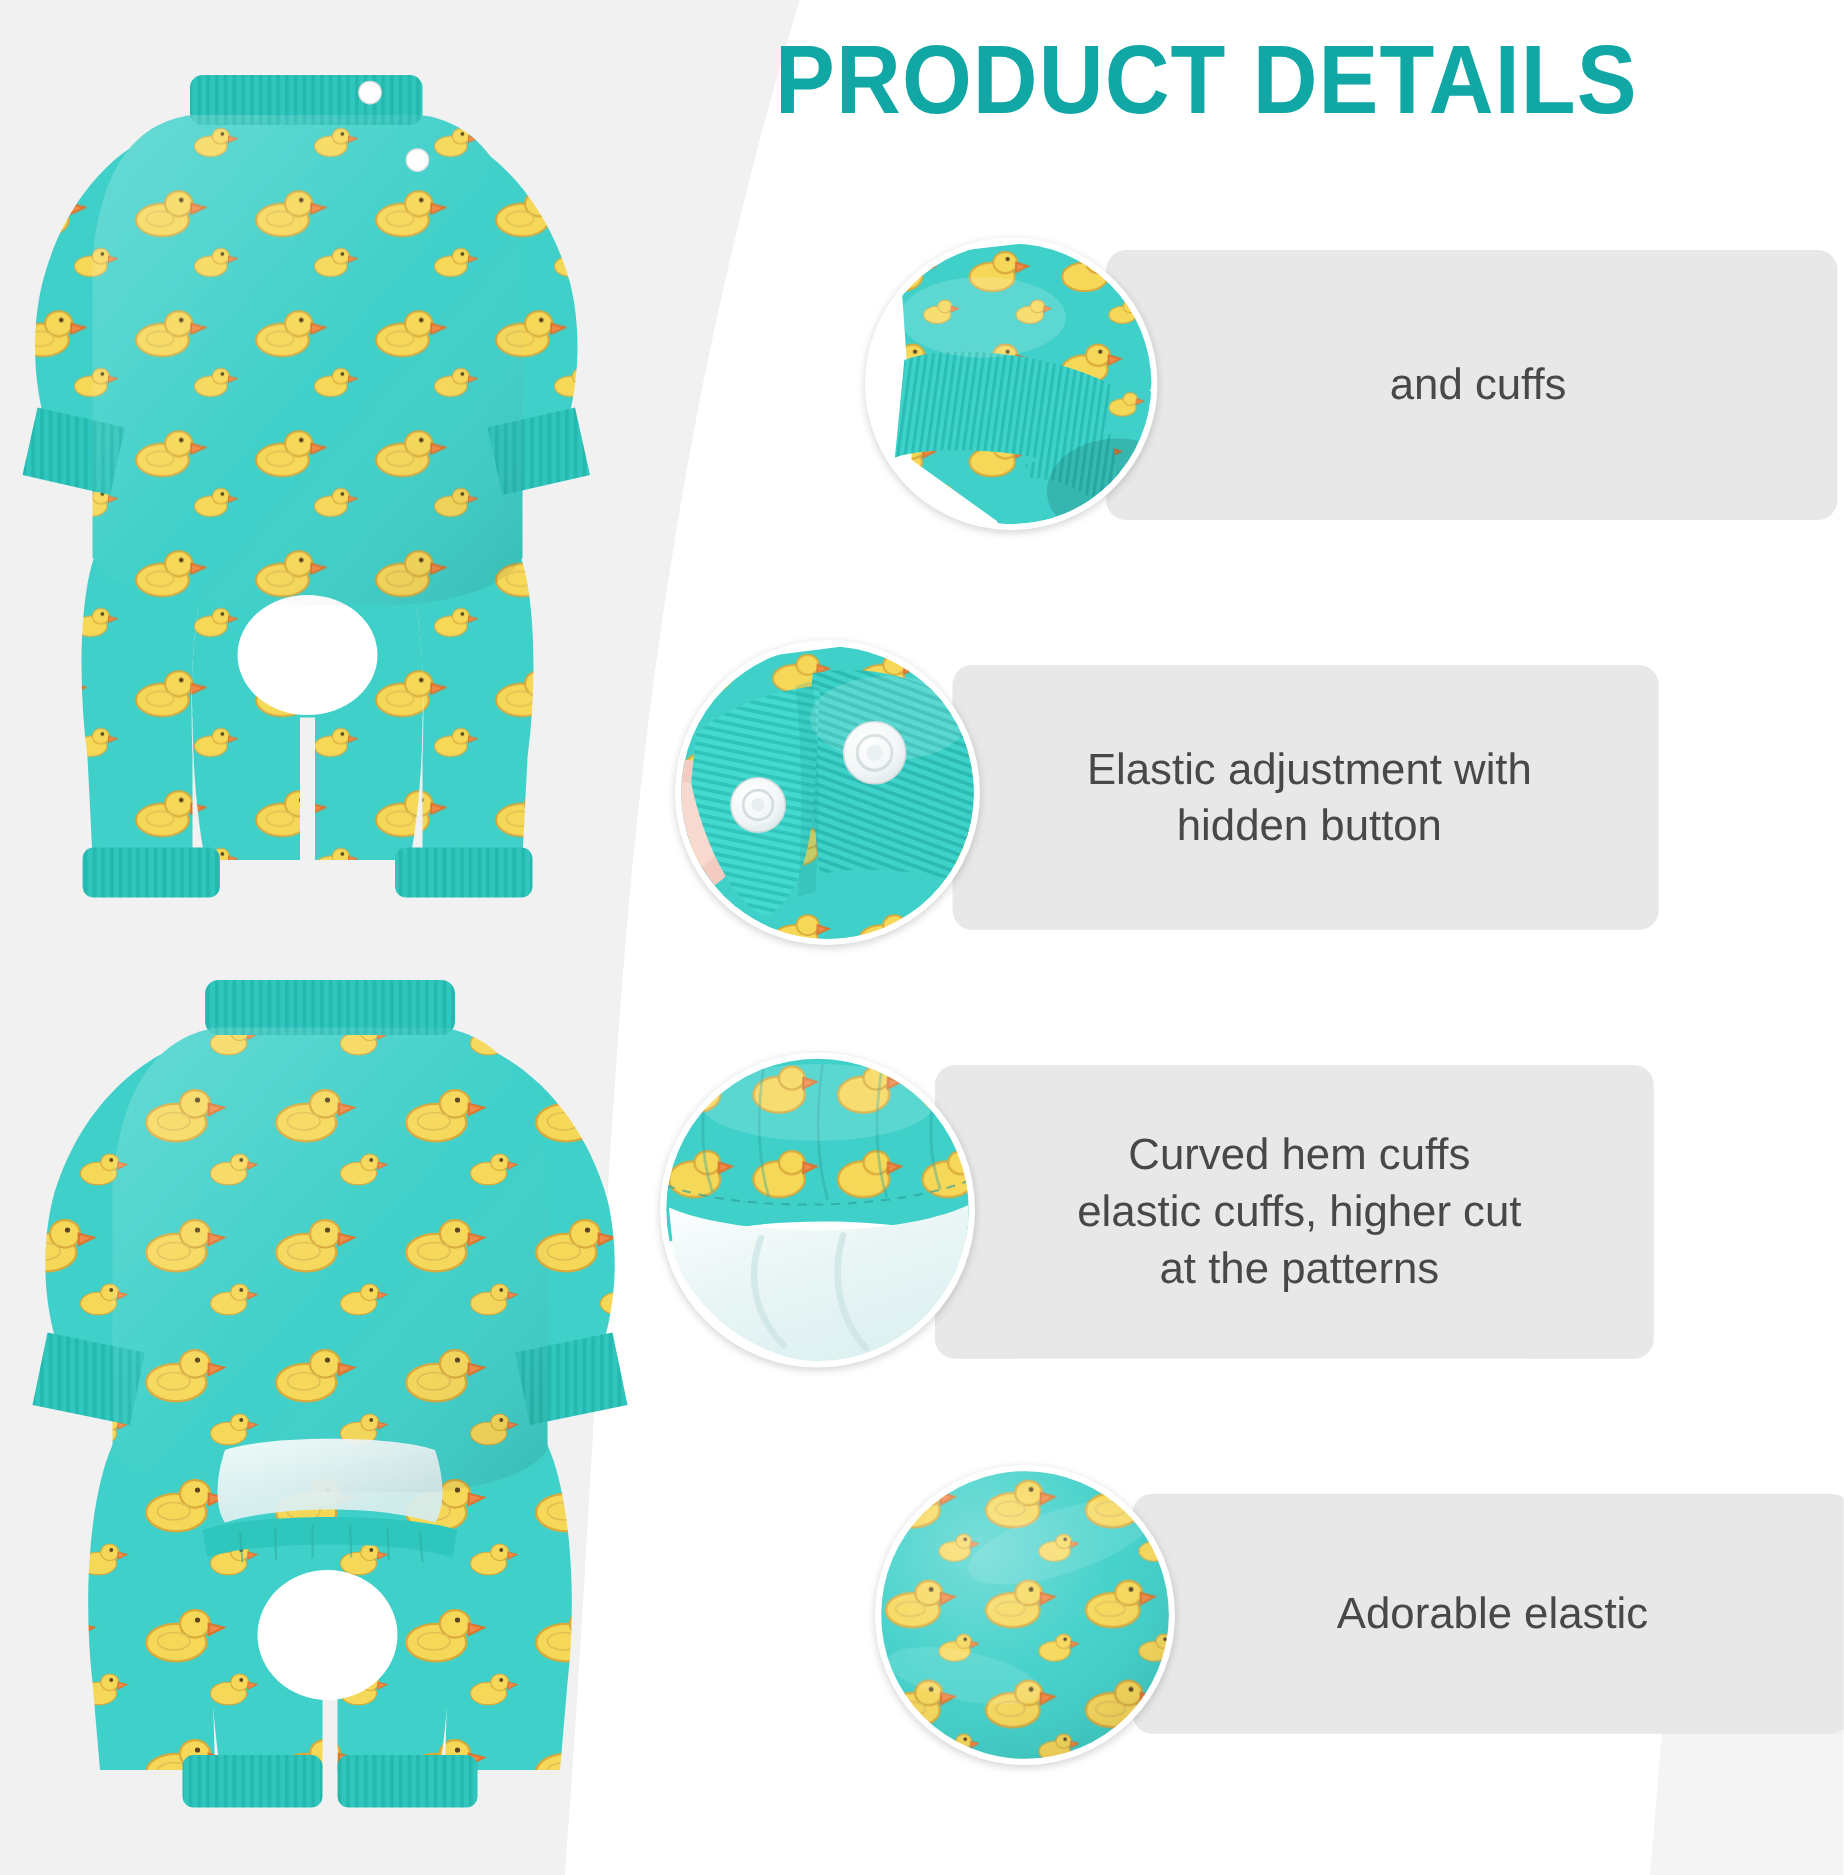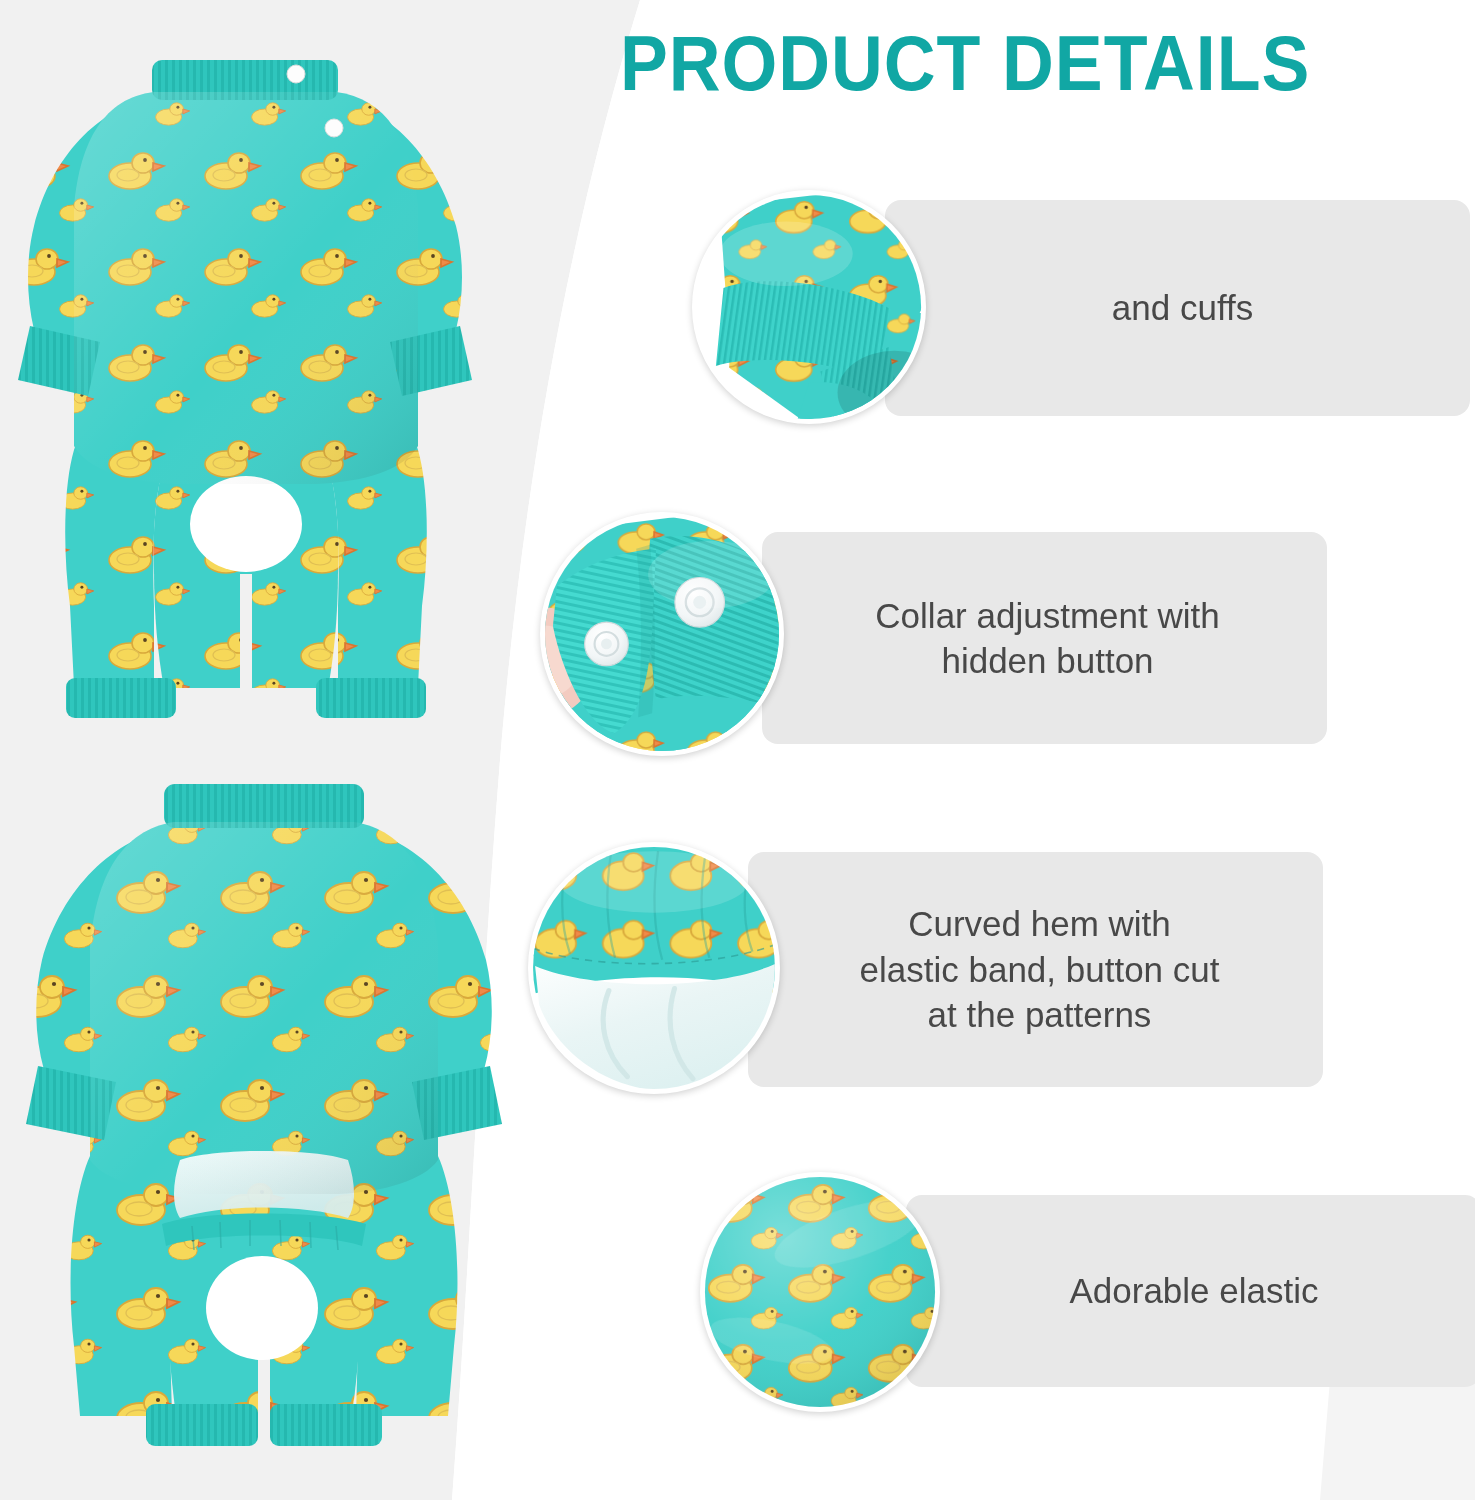--- a/index.html
+++ b/index.html
@@ -280,21 +280,21 @@
           </g>
         </g>
       </svg>
     </div>
   </div>
 
   <div class="feature" id="feature-1">
     <div class="feature-panel"></div>
     <div class="feature-text">
       <div>
-        <div>Collar adjustment with</div>
+        <div>Elastic adjustment with</div>
         <div>hidden button</div>
       </div>
     </div>
     <div class="circle">
       <svg viewBox="0 0 240 240">
         <defs>
           <pattern id="ribV2" width="7" height="7" patternUnits="userSpaceOnUse" patternTransform="rotate(-70)">
             <rect width="7" height="7" fill="#3ed3ca"></rect>
             <rect width="3" height="7" fill="#2cbbb2"></rect>
           </pattern>
@@ -349,22 +349,22 @@
             </g>
         </g>
       </svg>
     </div>
   </div>
 
   <div class="feature" id="feature-2">
     <div class="feature-panel"></div>
     <div class="feature-text">
       <div>
-        <div>Curved hem with</div>
-        <div>elastic band, button cut</div>
+        <div>Curved hem cuffs</div>
+        <div>elastic cuffs, higher cut</div>
         <div>at the patterns</div>
       </div>
     </div>
     <div class="circle">
       <svg viewBox="0 0 240 240">
         <defs>
           <pattern id="dp3" width="66" height="66" patternUnits="userSpaceOnUse">
             <rect width="66" height="66" fill="#3fd0c9"></rect>
             <g fill="#f6d859" stroke="#d9a93a" stroke-width="1.7">
               <ellipse cx="24" cy="30" rx="20" ry="14"></ellipse>

